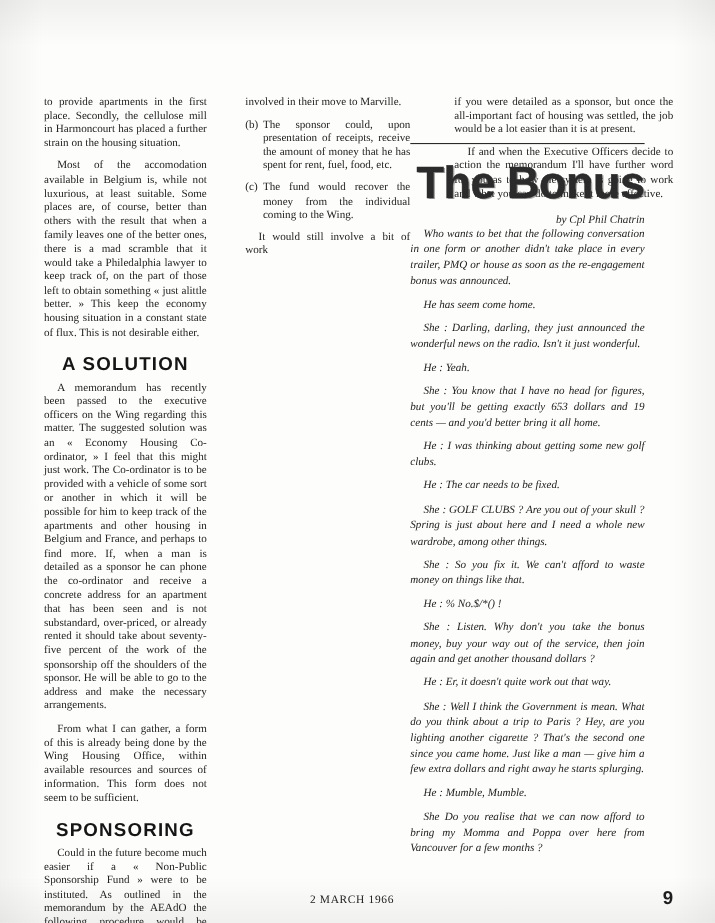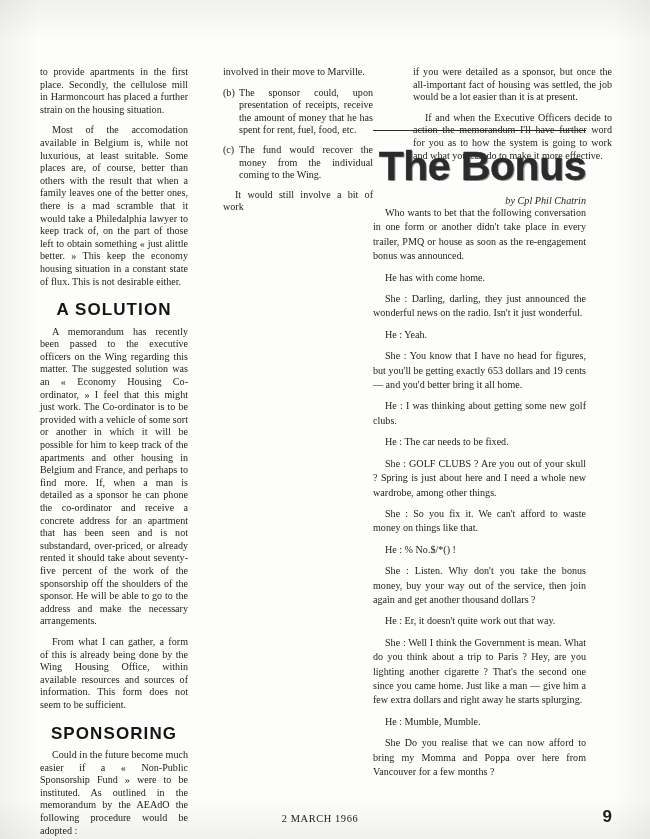--- a/index.html
+++ b/index.html
@@ -50,21 +50,21 @@
   }
   .col-1 { left: 0px;   width: 148px; }
   .col-2 { left: 183px; width: 150px; }
   .col-3 { left: 373px; width: 199px; }
 
   .col p {
     margin: 0 0 8px 0;
     text-indent: 12px;
     hyphens: auto;
   }
-  .col p.noindent { text-indent: 0; }
+  .col p.noindent { text-indent: 0; margin-top: 21px; }
 
   .sec-head {
     font-family: "Liberation Sans", sans-serif;
     font-weight: bold;
     font-size: 17px;
     letter-spacing: 1.1px;
     text-align: center;
     margin: 16px 0 9px 0;
     color: #151515;
   }
@@ -114,20 +114,21 @@
   }
   .article-body {
     font-size: 10.1px;
     line-height: 14.4px;
     text-align: justify;
     color: #222;
   }
   .article-body p {
     margin: 0 0 7px 0;
     text-indent: 12px;
+    font-style: italic;
   }
   .article-body p.dialog { text-indent: 12px; }
 
   .footer {
     position: absolute;
     left: 40px;
     bottom: 26px;
     width: 572px;
     font-size: 10.4px;
     color: #1d1d1d;
@@ -189,21 +190,21 @@
       <p>If and when the Executive Officers decide to action the memorandum I'll have further word for you as to how the system is going to work and what you can do to make it more effective.</p>
     </div>
   </div>
 
   <div class="article">
     <div class="rule-top"></div>
     <div class="bonus-title">The Bonus</div>
     <div class="byline">by Cpl Phil Chatrin</div>
     <div class="article-body">
       <p>Who wants to bet that the following conversation in one form or another didn't take place in every trailer, PMQ or house as soon as the re-engagement bonus was announced.</p>
-      <p>He has with come home.</p>
+      <p>He has seem come home.</p>
       <p class="dialog">She : Darling, darling, they just announced the wonderful news on the radio. Isn't it just wonderful.</p>
       <p class="dialog">He : Yeah.</p>
       <p class="dialog">She : You know that I have no head for figures, but you'll be getting exactly 653 dollars and 19 cents — and you'd better bring it all home.</p>
       <p class="dialog">He : I was thinking about getting some new golf clubs.</p>
       <p class="dialog">He : The car needs to be fixed.</p>
       <p class="dialog">She : GOLF CLUBS ? Are you out of your skull ? Spring is just about here and I need a whole new wardrobe, among other things.</p>
       <p class="dialog">She : So you fix it. We can't afford to waste money on things like that.</p>
       <p class="dialog">He : % No.$/*() !</p>
       <p class="dialog">She : Listen. Why don't you take the bonus money, buy your way out of the service, then join again and get another thousand dollars ?</p>
       <p class="dialog">He : Er, it doesn't quite work out that way.</p>

